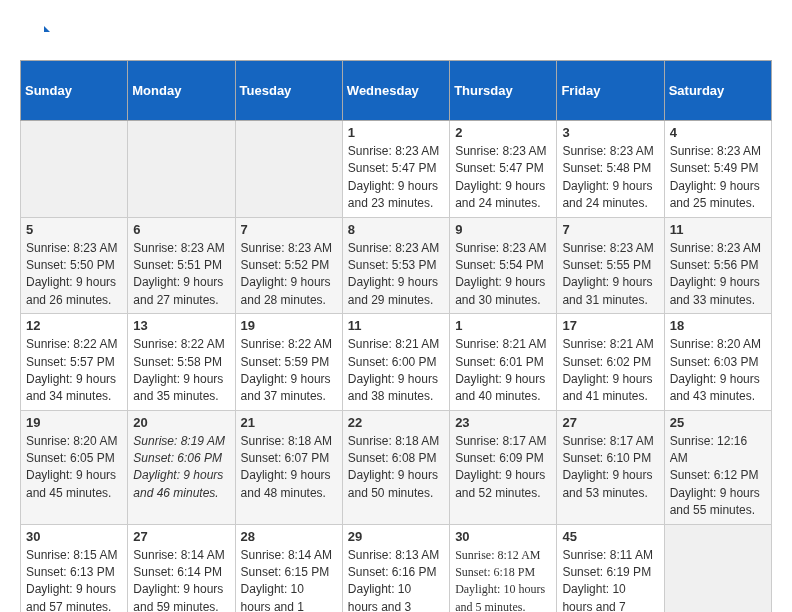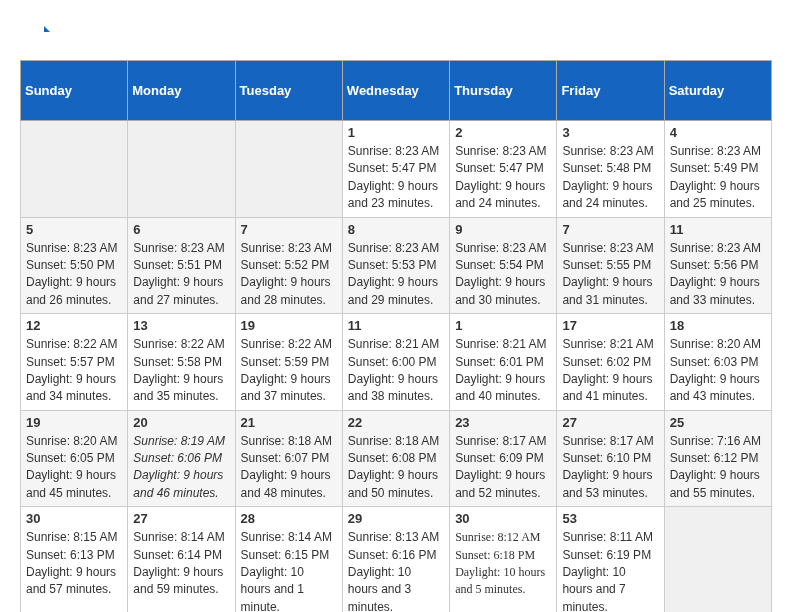--- a/index.html
+++ b/index.html
@@ -268,21 +268,21 @@
 Daylight: 9 hours and 52 minutes.</div>
         </td>
         <td>
           <div class="day-number">27</div>
           <div class="day-info" style="white-space: pre-line;">Sunrise: 8:17 AM
 Sunset: 6:10 PM
 Daylight: 9 hours and 53 minutes.</div>
         </td>
         <td>
           <div class="day-number">25</div>
-          <div class="day-info" style="white-space: pre-line;">Sunrise: 7:16 AM
+          <div class="day-info" style="white-space: pre-line;">Sunrise: 12:16 AM
 Sunset: 6:12 PM
 Daylight: 9 hours and 55 minutes.</div>
         </td>
       </tr>
       <tr>
         <td>
           <div class="day-number">30</div>
           <div class="day-info" style="white-space: pre-line;">Sunrise: 8:15 AM
 Sunset: 6:13 PM
 Daylight: 9 hours and 57 minutes.</div>
@@ -305,21 +305,21 @@
 Sunset: 6:16 PM
 Daylight: 10 hours and 3 minutes.</div>
         </td>
         <td>
           <div class="day-number">30</div>
           <div class="day-info" style="white-space: pre-line; font-family: Liberation Serif, serif;">Sunrise: 8:12 AM
 Sunset: 6:18 PM
 Daylight: 10 hours and 5 minutes.</div>
         </td>
         <td>
-          <div class="day-number">53</div>
+          <div class="day-number">45</div>
           <div class="day-info" style="white-space: pre-line;">Sunrise: 8:11 AM
 Sunset: 6:19 PM
 Daylight: 10 hours and 7 minutes.</div>
         </td>
         <td class="empty"></td>
       </tr>
     </tbody>
 </table>
 
 </body></html>

